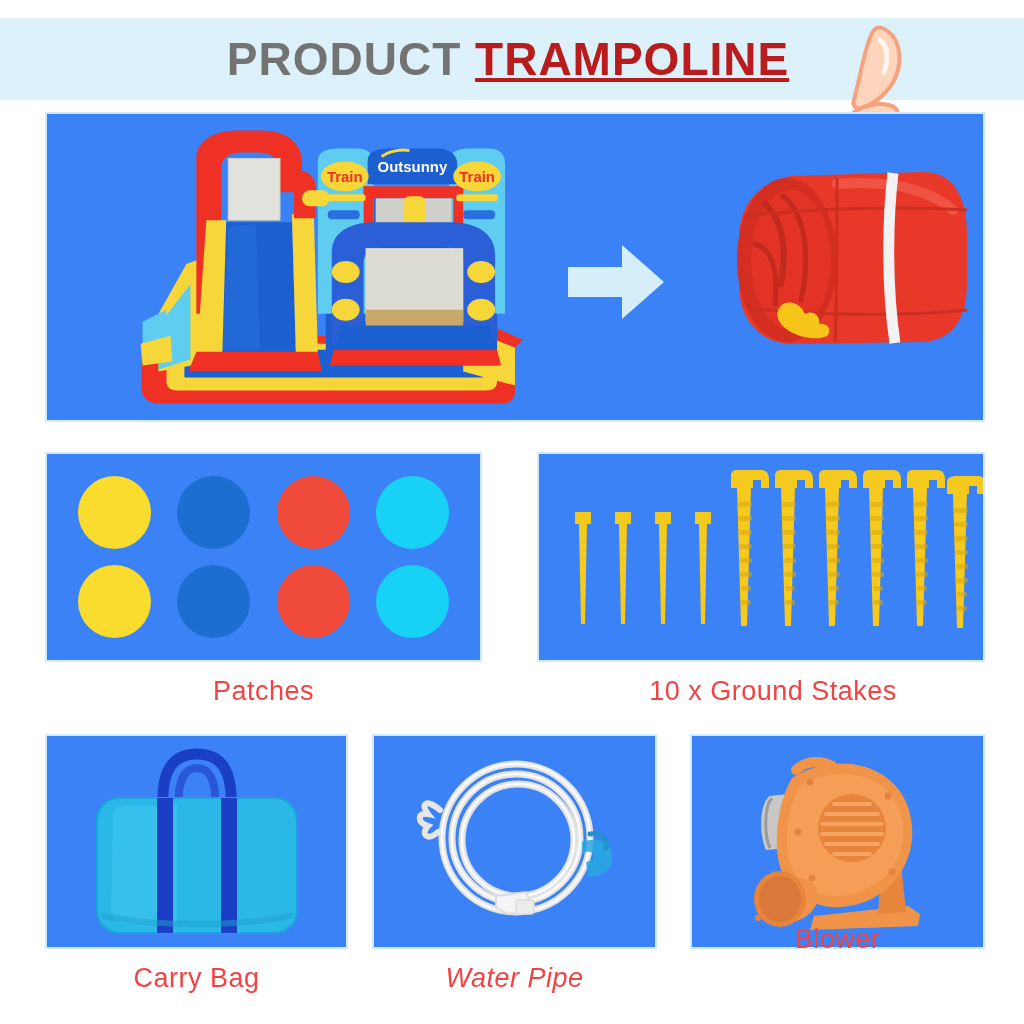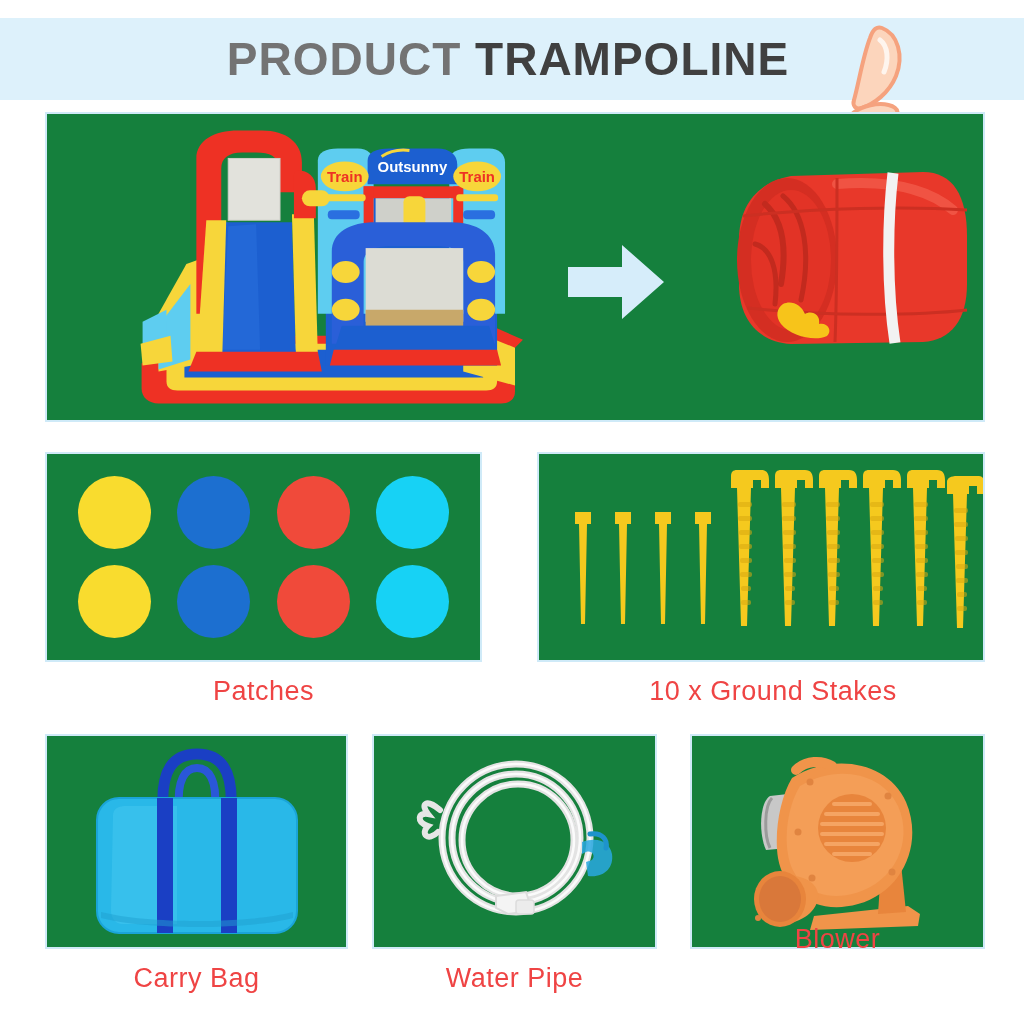--- a/index.html
+++ b/index.html
@@ -15,26 +15,26 @@
     position:absolute;left:0;top:18px;width:1024px;height:82px;
     background:#ddf1fb;
     display:flex;align-items:center;justify-content:center;
   }
   .title{
     font-size:46px;font-weight:bold;letter-spacing:1px;
     white-space:nowrap;line-height:1;
     position:relative;left:-4px;
   }
   .title .w1{color:#737373;}
-  .title .w2{color:#404040;}
+  .title .w2{color:#b91c1c;text-decoration:underline;}
   .excl{position:absolute;left:818px;top:22px;width:110px;height:105px;}
   
   .panel{
     position:absolute;
-    background:#15803d;
+    background:#3b82f6;
     border:2px solid #cfeaf8;
     box-sizing:border-box;
   }
   .caption{
     position:absolute;
     text-align:center;
     color:#ef4444;
     font-size:27px;
     letter-spacing:.5px;
     white-space:nowrap;
@@ -44,21 +44,21 @@
   
   #patches{left:45px;top:452px;width:437px;height:210px;}
   #patches-cap{left:45px;top:676px;width:437px;}
   
   #stakes{left:537px;top:452px;width:448px;height:210px;}
   #stakes-cap{left:549px;top:676px;width:448px;}
   
   #bag{left:45px;top:734px;width:303px;height:215px;}
   #bag-cap{left:45px;top:963px;width:303px;}
   #pipe{left:372px;top:734px;width:285px;height:215px;}
-  #pipe-cap{left:372px;top:963px;width:285px;}
+  #pipe-cap{left:372px;top:963px;width:285px;font-style:italic;}
   #blower{left:690px;top:734px;width:295px;height:215px;}
   #blower-cap{left:690px;top:924px;width:295px;}
 
   .fill{position:absolute;left:0;top:0;width:100%;height:100%;}
 
   
   .patch-grid{
     position:absolute;left:0;top:0;width:100%;height:100%;
     display:grid;grid-template-columns:repeat(4,1fr);grid-template-rows:repeat(2,1fr);
     align-items:center;justify-items:center;

